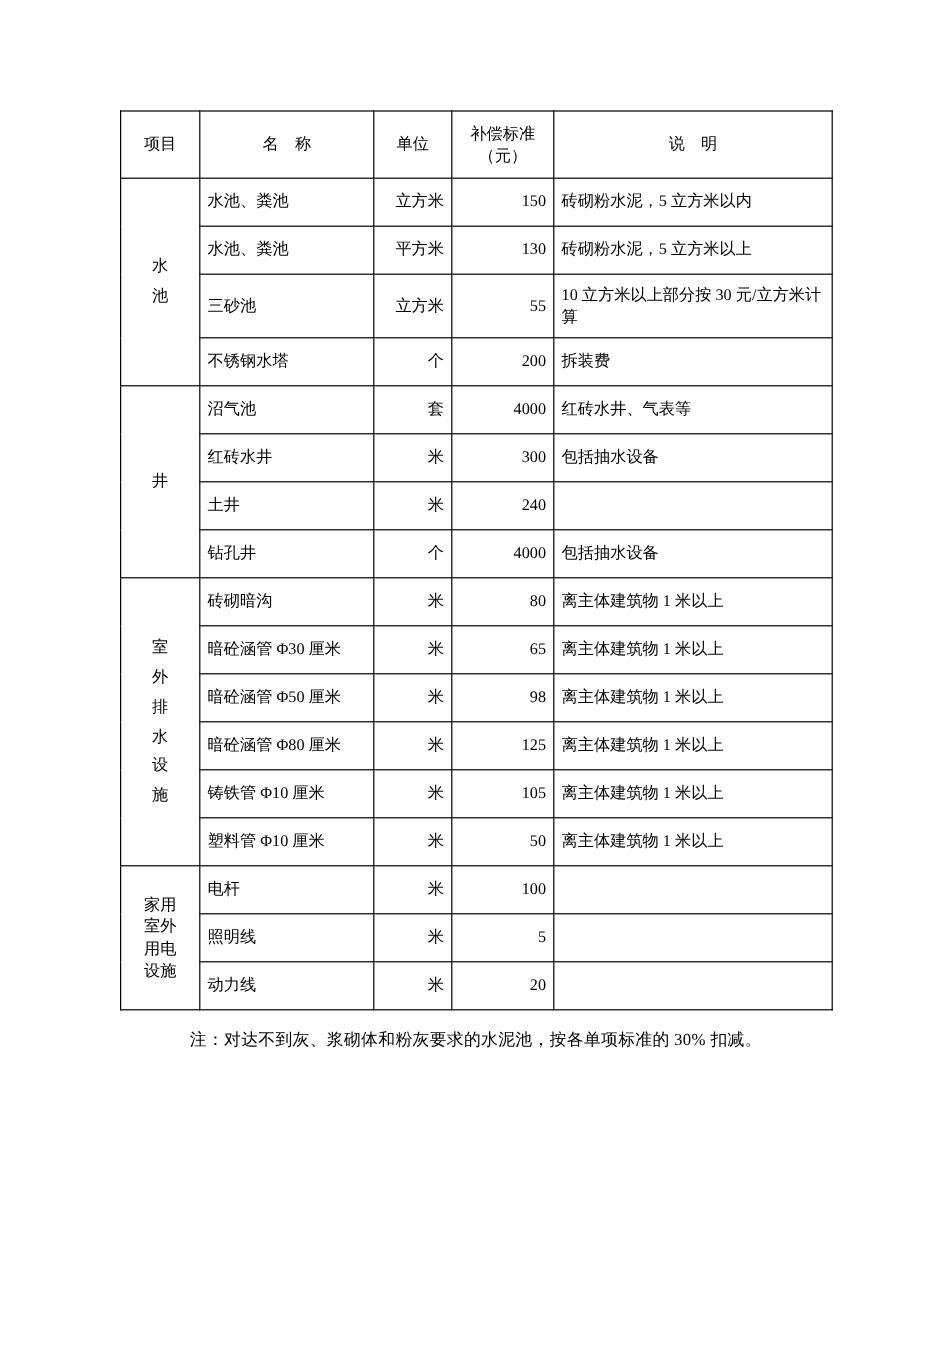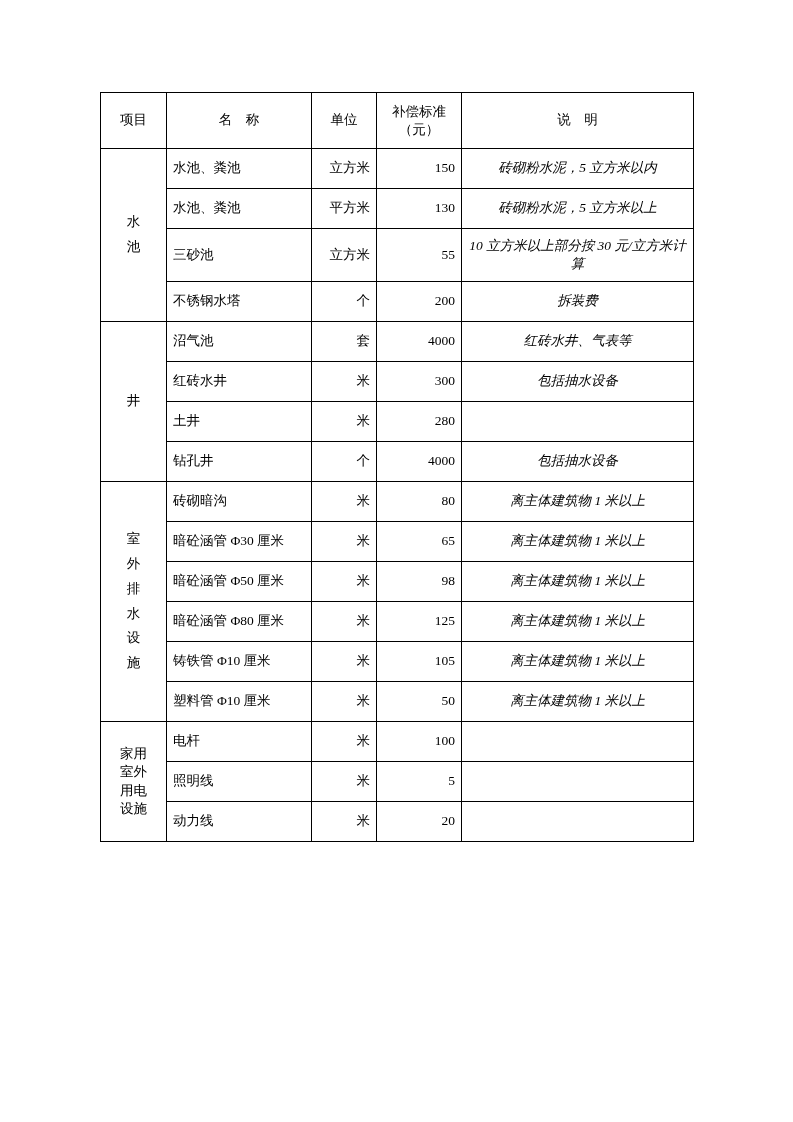--- a/index.html
+++ b/index.html
@@ -64,23 +64,22 @@
     line-height: 1.35;
   }
   .cell-name {
     text-align: left;
     padding-left: 10px;
   }
   .cell-unit, .cell-std {
     text-align: right;
   }
   .cell-desc {
-    text-align: center;
+    text-align: left;
     padding-left: 8px;
-    font-style: italic;
   }
   .row-std td { height: 39px; }
   .row-tall td { height: 52px; }
   .note {
     margin-top: 16px;
     text-align: center;
     font-size: 14px;
     letter-spacing: 0.02em;
   }
 </style>
@@ -153,21 +152,21 @@
       </tr>
       <tr class="row-std">
         <td class="cell-name">红砖水井</td>
         <td class="cell-unit">米</td>
         <td class="cell-std">300</td>
         <td class="cell-desc">包括抽水设备</td>
       </tr>
       <tr class="row-std">
         <td class="cell-name">土井</td>
         <td class="cell-unit">米</td>
-        <td class="cell-std">280</td>
+        <td class="cell-std">240</td>
         <td class="cell-desc"></td>
       </tr>
       <tr class="row-std">
         <td class="cell-name">钻孔井</td>
         <td class="cell-unit">个</td>
         <td class="cell-std">4000</td>
         <td class="cell-desc">包括抽水设备</td>
       </tr>
 
       <tr class="row-std">
@@ -239,14 +238,15 @@
       </tr>
       <tr class="row-std">
         <td class="cell-name">动力线</td>
         <td class="cell-unit">米</td>
         <td class="cell-std">20</td>
         <td class="cell-desc"></td>
       </tr>
     </tbody>
   </table>
 
+  <div class="note">注：对达不到灰、浆砌体和粉灰要求的水泥池，按各单项标准的 30% 扣减。</div>
 
 </div>
 
 </body></html>

